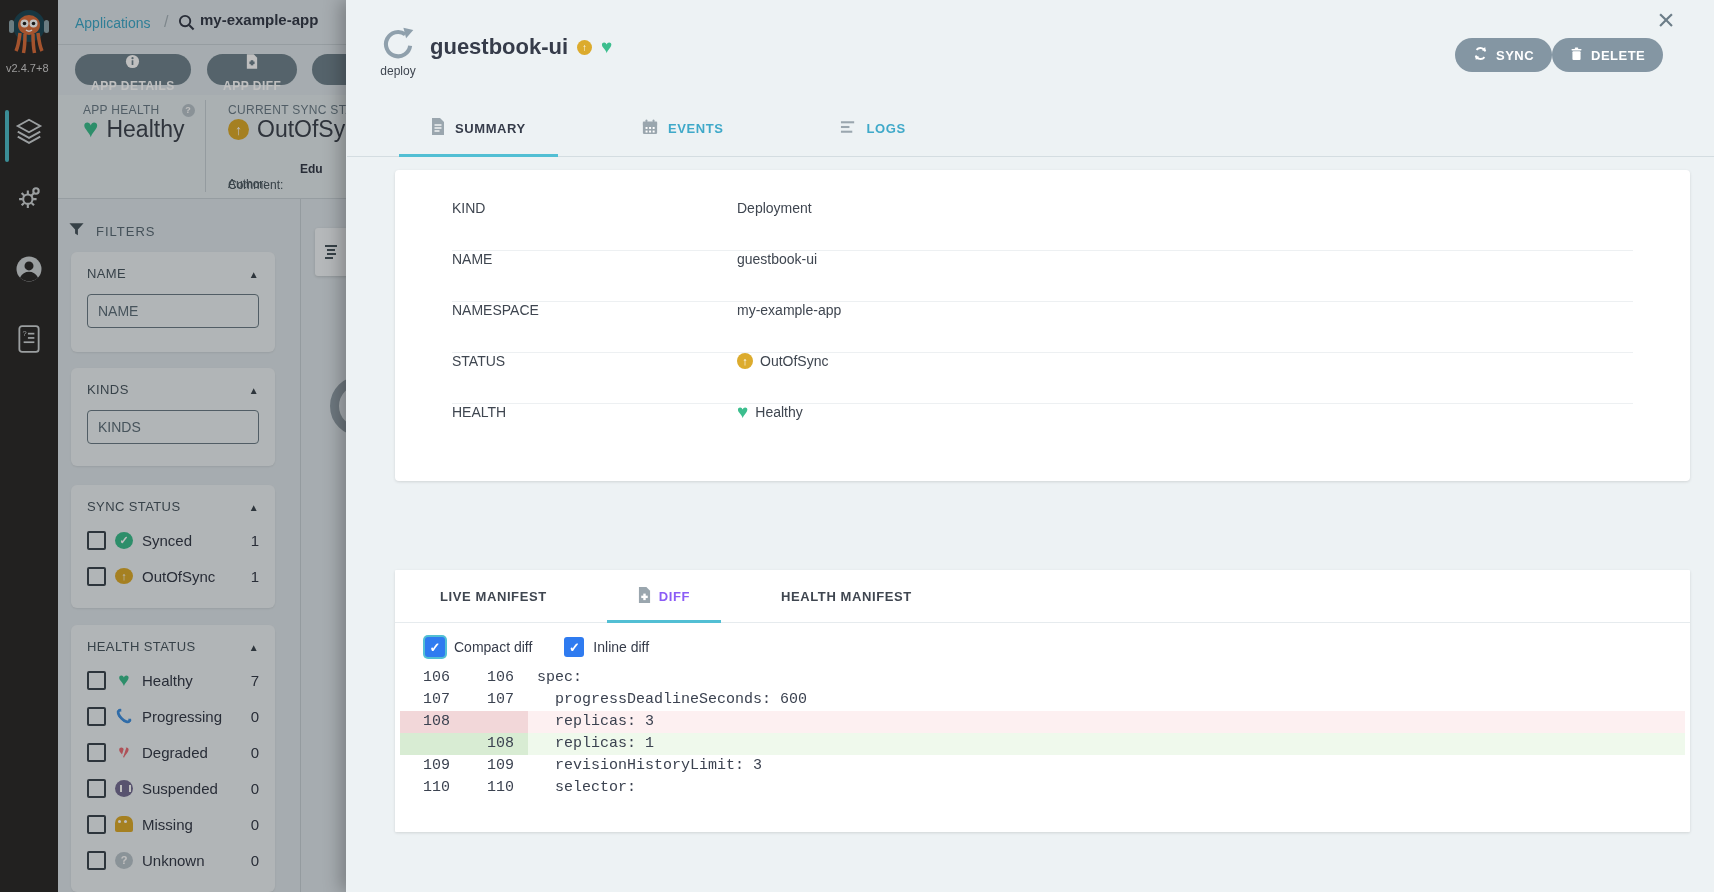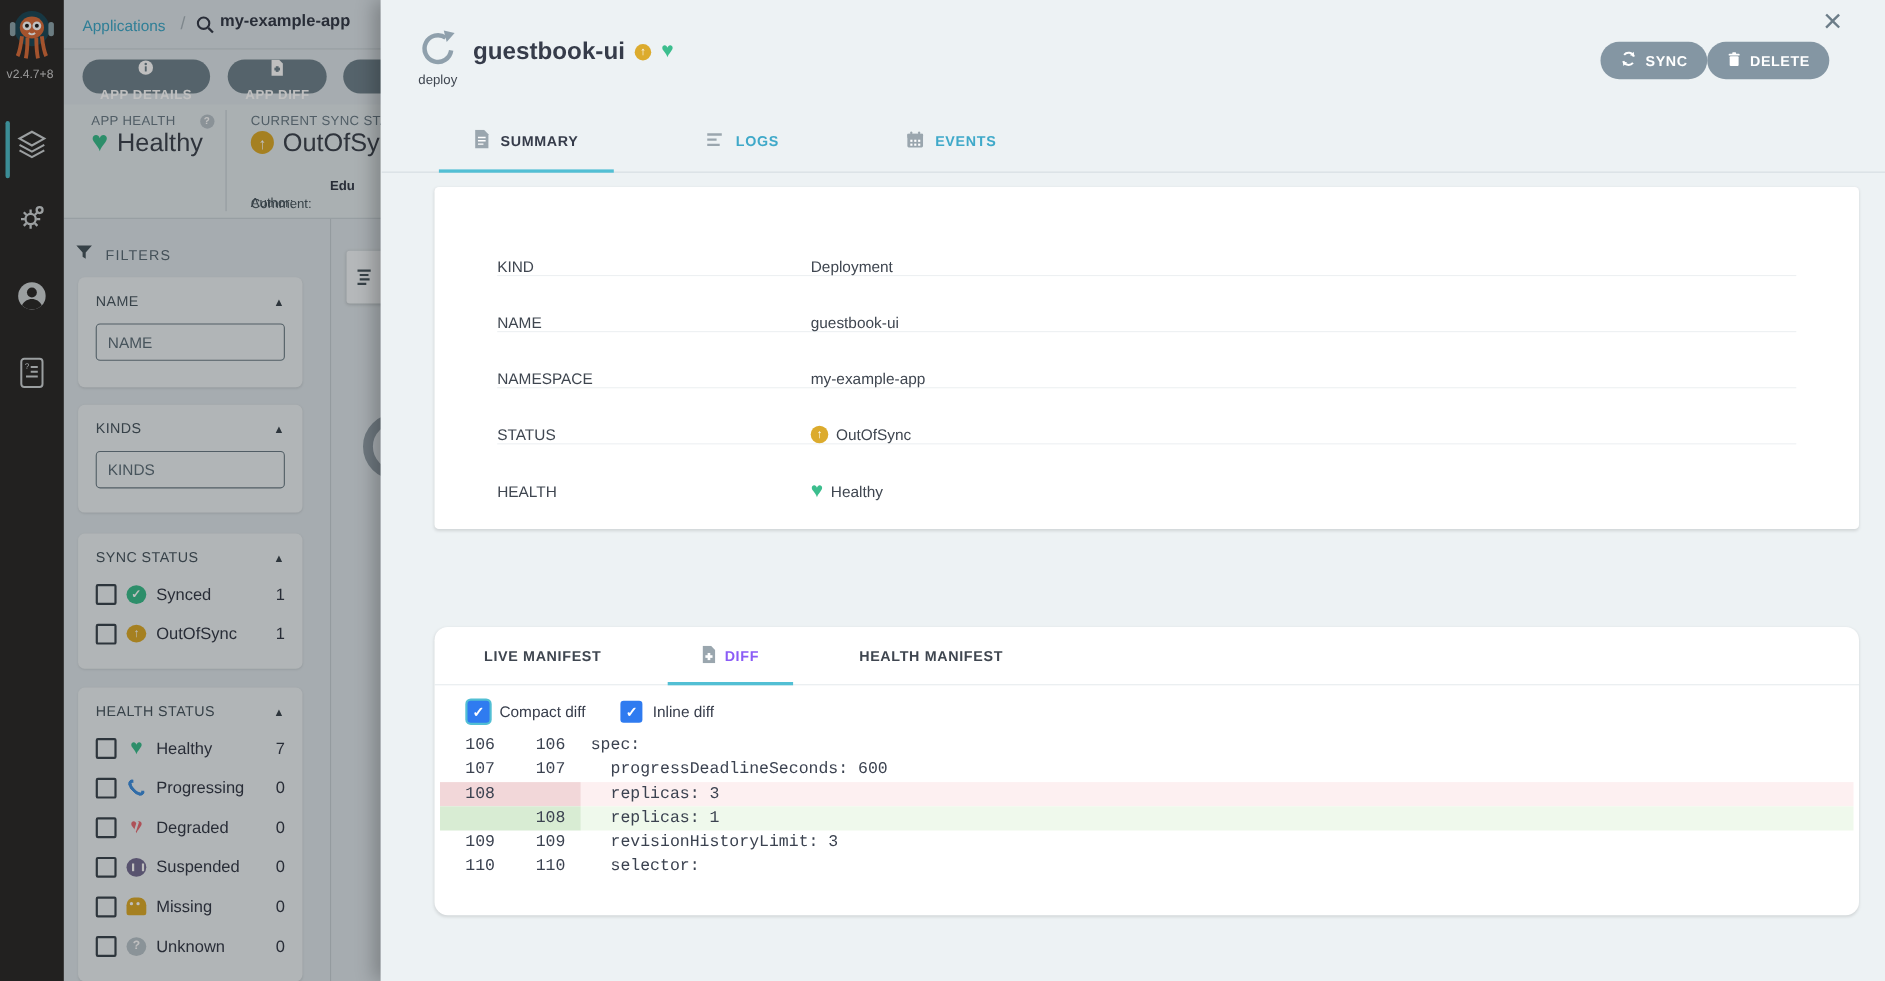--- a/index.html
+++ b/index.html
@@ -92,27 +92,27 @@
 .t-heart::before { content:"♥"; color:#3cbe8e; font-size:19px; }
 .p-btn { position:absolute; top:38px; height:34px; border:none; border-radius:17px; background:#8496a3; color:#fff; font-size:13px; font-weight:bold; letter-spacing:.5px; display:flex; align-items:center; gap:8px; padding:0 18px; }
 .p-btn.sync { left:1109px; } .p-btn.del { left:1206px; }
 
 .p-tabs { position:absolute; left:1px; top:100px; width:100%; height:57px; border-bottom:1px solid #d4dde1; display:flex; padding-left:52px; gap:52px; }
 .p-tab { display:flex; align-items:center; gap:10px; padding:0 32px; font-size:13px; font-weight:bold; letter-spacing:.6px; color:#3fa9c9; cursor:pointer; position:relative; }
 .p-tab.active { color:#363c4a; }
 .p-tab.active::after { content:""; position:absolute; left:0; right:0; bottom:-1px; height:3px; background:#52bfd4; }
 
 .sum-card { position:absolute; left:49px; top:170px; width:1295px; background:#fff; border-radius:4px; box-shadow:0 1px 3px rgba(0,0,0,.12); padding:30px 57px 26px; }
-.sum-row { display:flex; align-items:flex-end; height:51px; border-bottom:1px solid #edf0f2; font-size:14px; color:#3f4650; }
+.sum-row { display:flex; align-items:flex-start; height:51px; border-bottom:1px solid #edf0f2; font-size:14px; color:#3f4650; }
 .sum-row:last-child { border-bottom:none; }
 .sum-label { width:285px; flex:none; }
 .sum-icon { display:none; margin-right:7px; }
 .sum-icon[class*=" ic-"] { display:inline-flex; }
 
-.man-card { position:absolute; left:49px; top:570px; width:1295px; height:262px; background:#fff; border-radius:12px; box-shadow:0 1px 3px rgba(0,0,0,.12); }
+.man-card { position:absolute; left:49px; top:570px; width:1295px; height:262px; background:#fff; border-radius:1px; box-shadow:0 1px 3px rgba(0,0,0,.12); }
 .m-tabs { height:53px; border-bottom:1px solid #e6ebee; display:flex; padding-left:14px; gap:29px; }
 .m-tab { display:flex; align-items:center; gap:8px; padding:0 31px; font-size:13px; font-weight:bold; letter-spacing:.6px; color:#3f4650; cursor:pointer; position:relative; }
 .m-tab.active { color:#8b5cf6; }
 .m-tab.active::after { content:""; position:absolute; left:0; right:0; bottom:-1px; height:3px; background:#52bfd4; }
 .m-opts { display:flex; justify-content:flex-start; gap:32px; padding:14px 30px 6px; }
 .opt { display:flex; align-items:center; gap:9px; font-size:14px; color:#363c4a; }
 .cbox { width:20px; height:20px; border-radius:3px; background:#2f7bf0; display:inline-flex; align-items:center; justify-content:center; cursor:pointer; }
 .cbox::before { content:"✓"; color:#fff; font-weight:bold; font-size:13px; }
 .cbox.focused { box-shadow:0 0 0 2px #52bfd4; }
 .d-block { padding:4px 5px 0; }
@@ -392,45 +392,45 @@
               <path d="M1 0h8l4 4v13H1z" fill="#9aa6ae"></path>
               <g stroke="#fff" stroke-width="1.3">
                 <line x1="3.5" y1="7" x2="10.5" y2="7"></line>
                 <line x1="3.5" y1="10" x2="10.5" y2="10"></line>
                 <line x1="3.5" y1="13" x2="8.5" y2="13"></line>
               </g>
             </svg></span>
         <span>SUMMARY</span>
       </div>
       <div class="p-tab">
-        <span><svg width="17" height="14" viewBox="0 0 18 14">
-              <g stroke="#9aa6ae" stroke-width="2.2">
-                <line x1="1" y1="2" x2="15" y2="2"></line>
-                <line x1="1" y1="7" x2="10" y2="7"></line>
-                <line x1="1" y1="12" x2="13" y2="12"></line>
-              </g>
-            </svg></span>
-        <span>LOGS</span>
-      </div>
-      <div class="p-tab">
         <span><svg width="16" height="16" viewBox="0 0 18 18">
               <rect x="1" y="3" width="16" height="14" rx="1.5" fill="#9aa6ae"></rect>
               <rect x="1" y="3" width="16" height="4" fill="#9aa6ae"></rect>
               <rect x="4" y="0.5" width="2" height="4" rx="1" fill="#9aa6ae"></rect>
               <rect x="12" y="0.5" width="2" height="4" rx="1" fill="#9aa6ae"></rect>
               <g fill="#fff">
                 <rect x="4" y="9" width="2.2" height="2.2"></rect>
                 <rect x="8" y="9" width="2.2" height="2.2"></rect>
                 <rect x="12" y="9" width="2.2" height="2.2"></rect>
                 <rect x="4" y="13" width="2.2" height="2.2"></rect>
                 <rect x="8" y="13" width="2.2" height="2.2"></rect>
                 <rect x="12" y="13" width="2.2" height="2.2"></rect>
               </g>
             </svg></span>
         <span>EVENTS</span>
+      </div>
+      <div class="p-tab">
+        <span><svg width="17" height="14" viewBox="0 0 18 14">
+              <g stroke="#9aa6ae" stroke-width="2.2">
+                <line x1="1" y1="2" x2="15" y2="2"></line>
+                <line x1="1" y1="7" x2="10" y2="7"></line>
+                <line x1="1" y1="12" x2="13" y2="12"></line>
+              </g>
+            </svg></span>
+        <span>LOGS</span>
       </div>
     </div>
 
     <div class="sum-card">
 
     <div class="sum-row">
           <span class="sum-label">KIND</span>
 
           <span class="sum-value">Deployment</span>
         </div>

